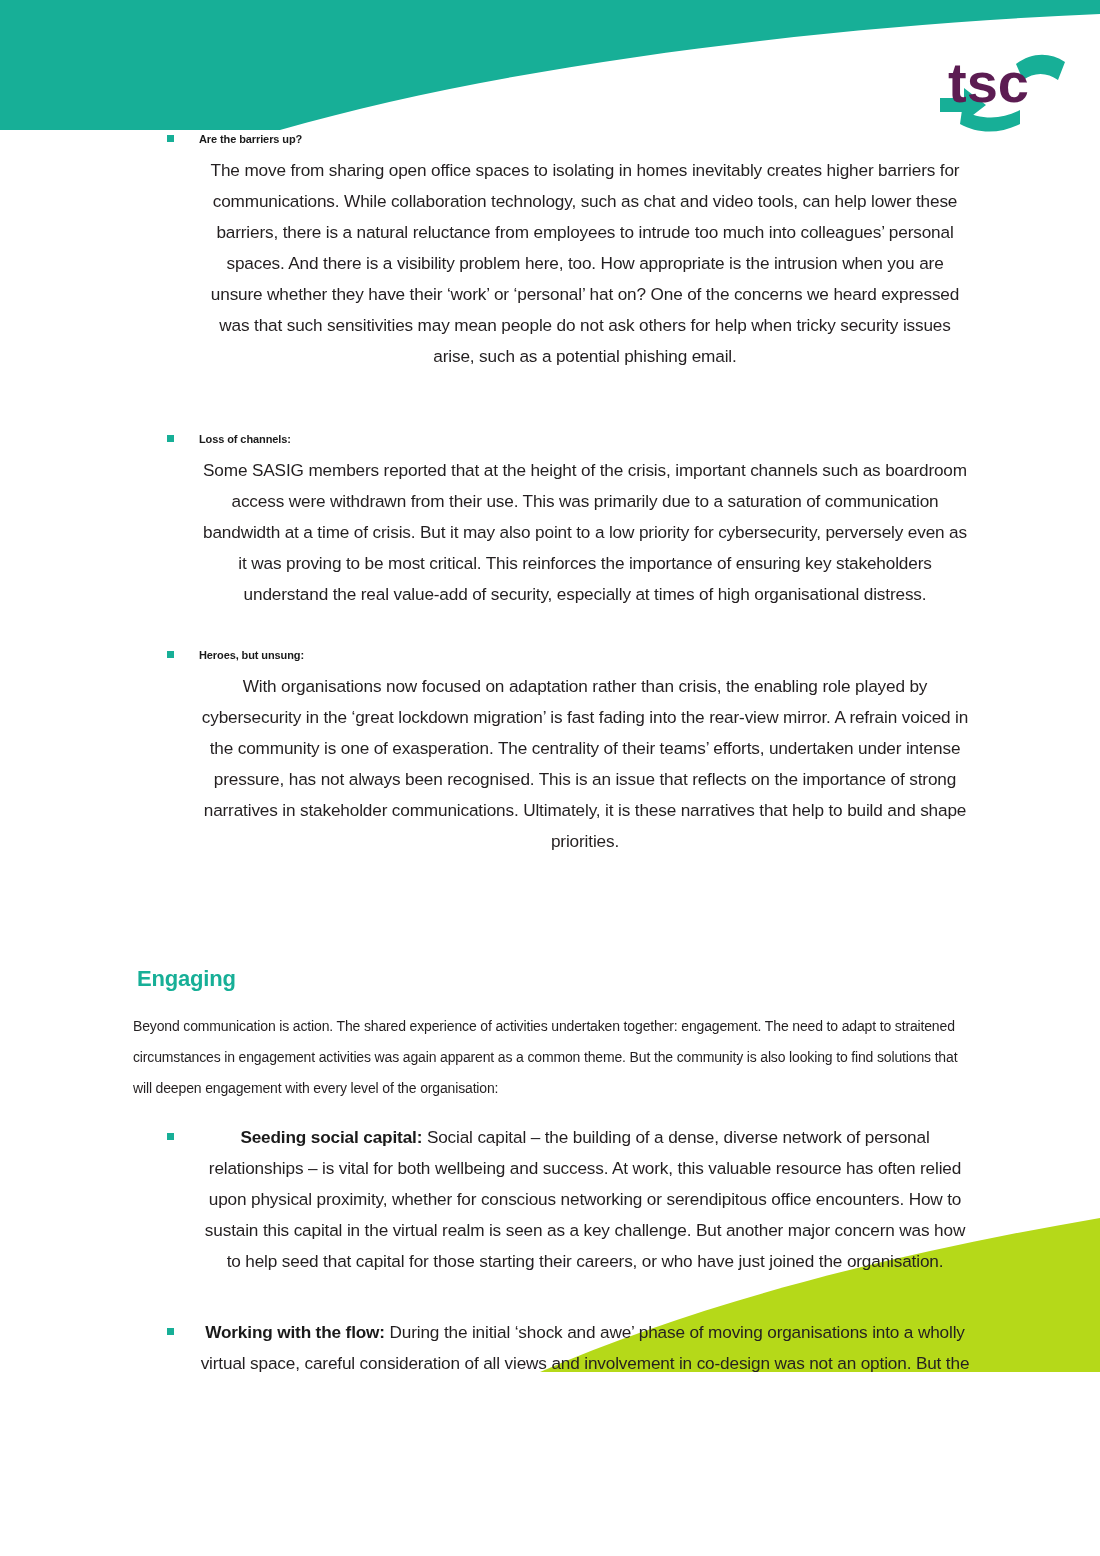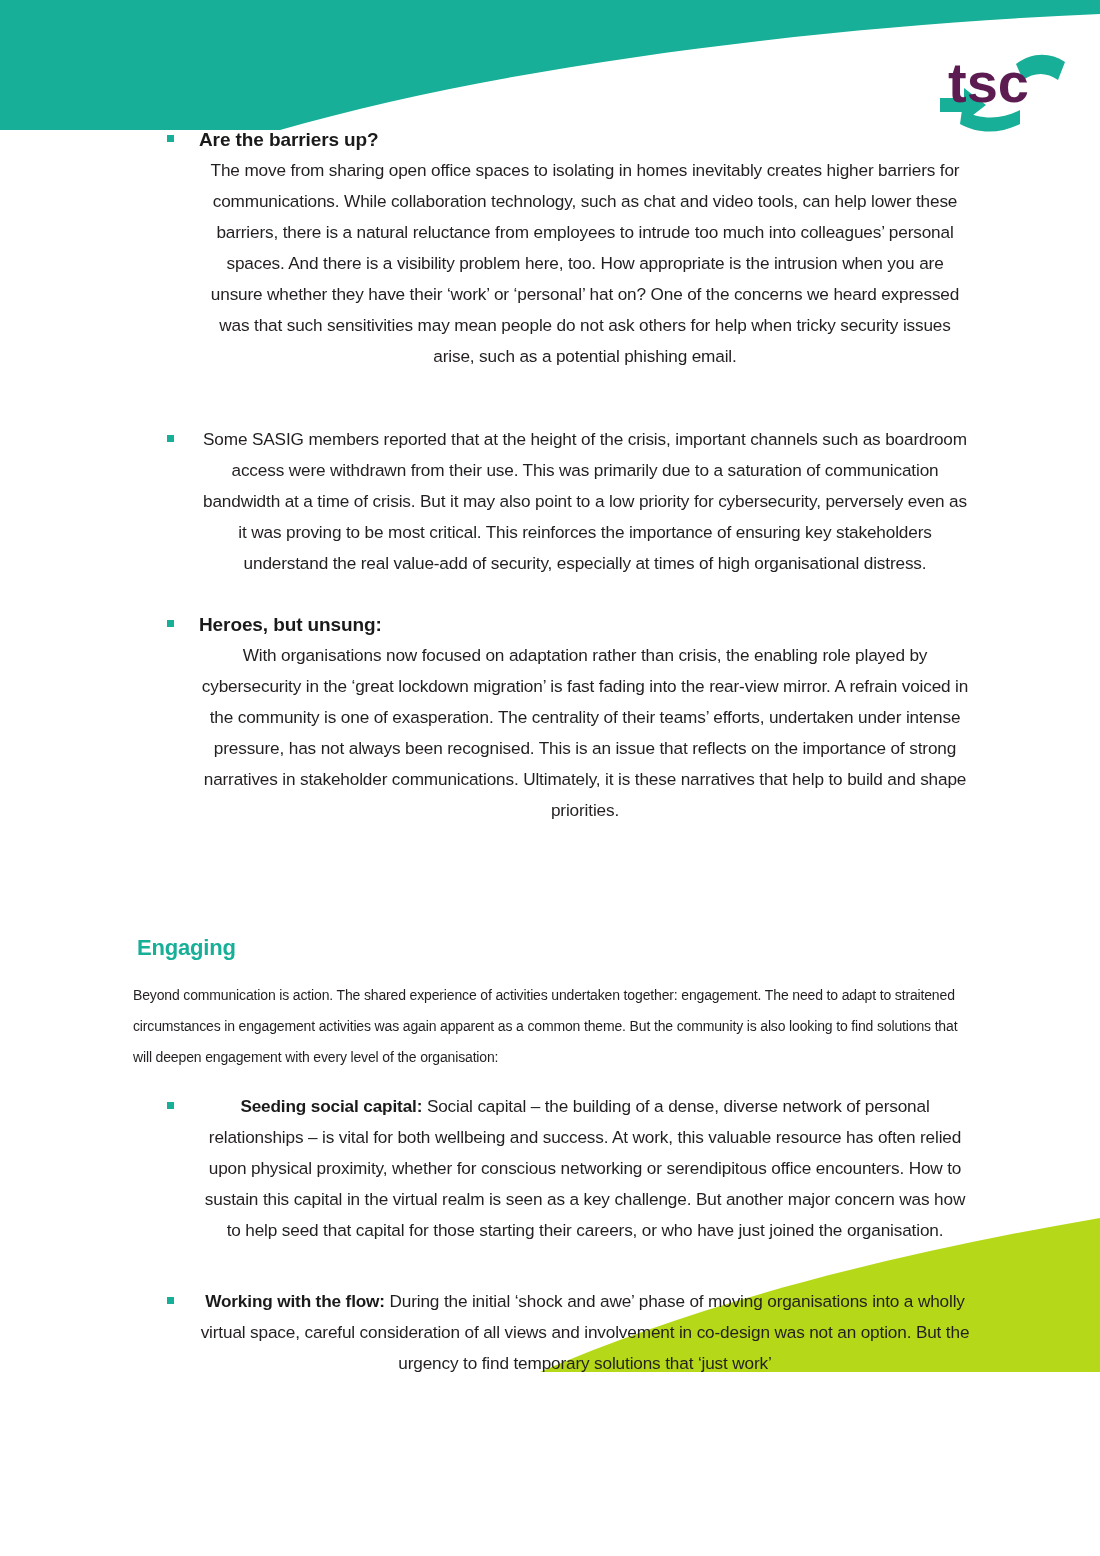--- a/index.html
+++ b/index.html
@@ -65,21 +65,21 @@
     position: absolute;
     left: 34px;
     top: 11px;
     width: 7px;
     height: 7px;
     background: #17AF97;
   }
 
   .block-title {
     font-weight: bold;
-    font-size: 19px;
+    font-size: 11px;
     line-height: 31px;
     color: #1a1a1a;
     letter-spacing: -0.1px;
   }
 
   .block-body {
     font-size: 17.2px;
     line-height: 31px;
     color: #231f20;
     letter-spacing: -0.15px;
@@ -145,20 +145,21 @@
     <div class="block">
       <span class="bullet"></span>
       <div class="block-title">Are the barriers up?</div>
       <div class="block-body">The move from sharing open office spaces to isolating in homes inevitably creates higher barriers for communications. While collaboration technology, such as chat and video tools, can help lower these barriers, there is a natural reluctance from employees to intrude too much into colleagues’ personal spaces. And there is a visibility problem here, too. How appropriate is the intrusion when you are unsure whether they have their ‘work’ or ‘personal’ hat on? One of the concerns we heard expressed was that such sensitivities may mean people do not ask others for help when tricky security issues arise, such as a potential phishing email.</div>
     </div>
 
     <div class="spacer-md"></div>
 
     <div class="block">
       <span class="bullet"></span>
+      <div class="block-title">Loss of channels:</div>
       <div class="block-body">Some SASIG members reported that at the height of the crisis, important channels such as boardroom access were withdrawn from their use. This was primarily due to a saturation of communication bandwidth at a time of crisis. But it may also point to a low priority for cybersecurity, perversely even as it was proving to be most critical. This reinforces the importance of ensuring key stakeholders understand the real value-add of security, especially at times of high organisational distress.</div>
     </div>
 
     <div class="block">
       <span class="bullet"></span>
       <div class="block-title">Heroes, but unsung:</div>
       <div class="block-body">With organisations now focused on adaptation rather than crisis, the enabling role played by cybersecurity in the ‘great lockdown migration’ is fast fading into the rear-view mirror. A refrain voiced in the community is one of exasperation. The centrality of their teams’ efforts, undertaken under intense pressure, has not always been recognised. This is an issue that reflects on the importance of strong narratives in stakeholder communications. Ultimately, it is these narratives that help to build and shape priorities.</div>
     </div>
 
     <div class="spacer-lg"></div>

